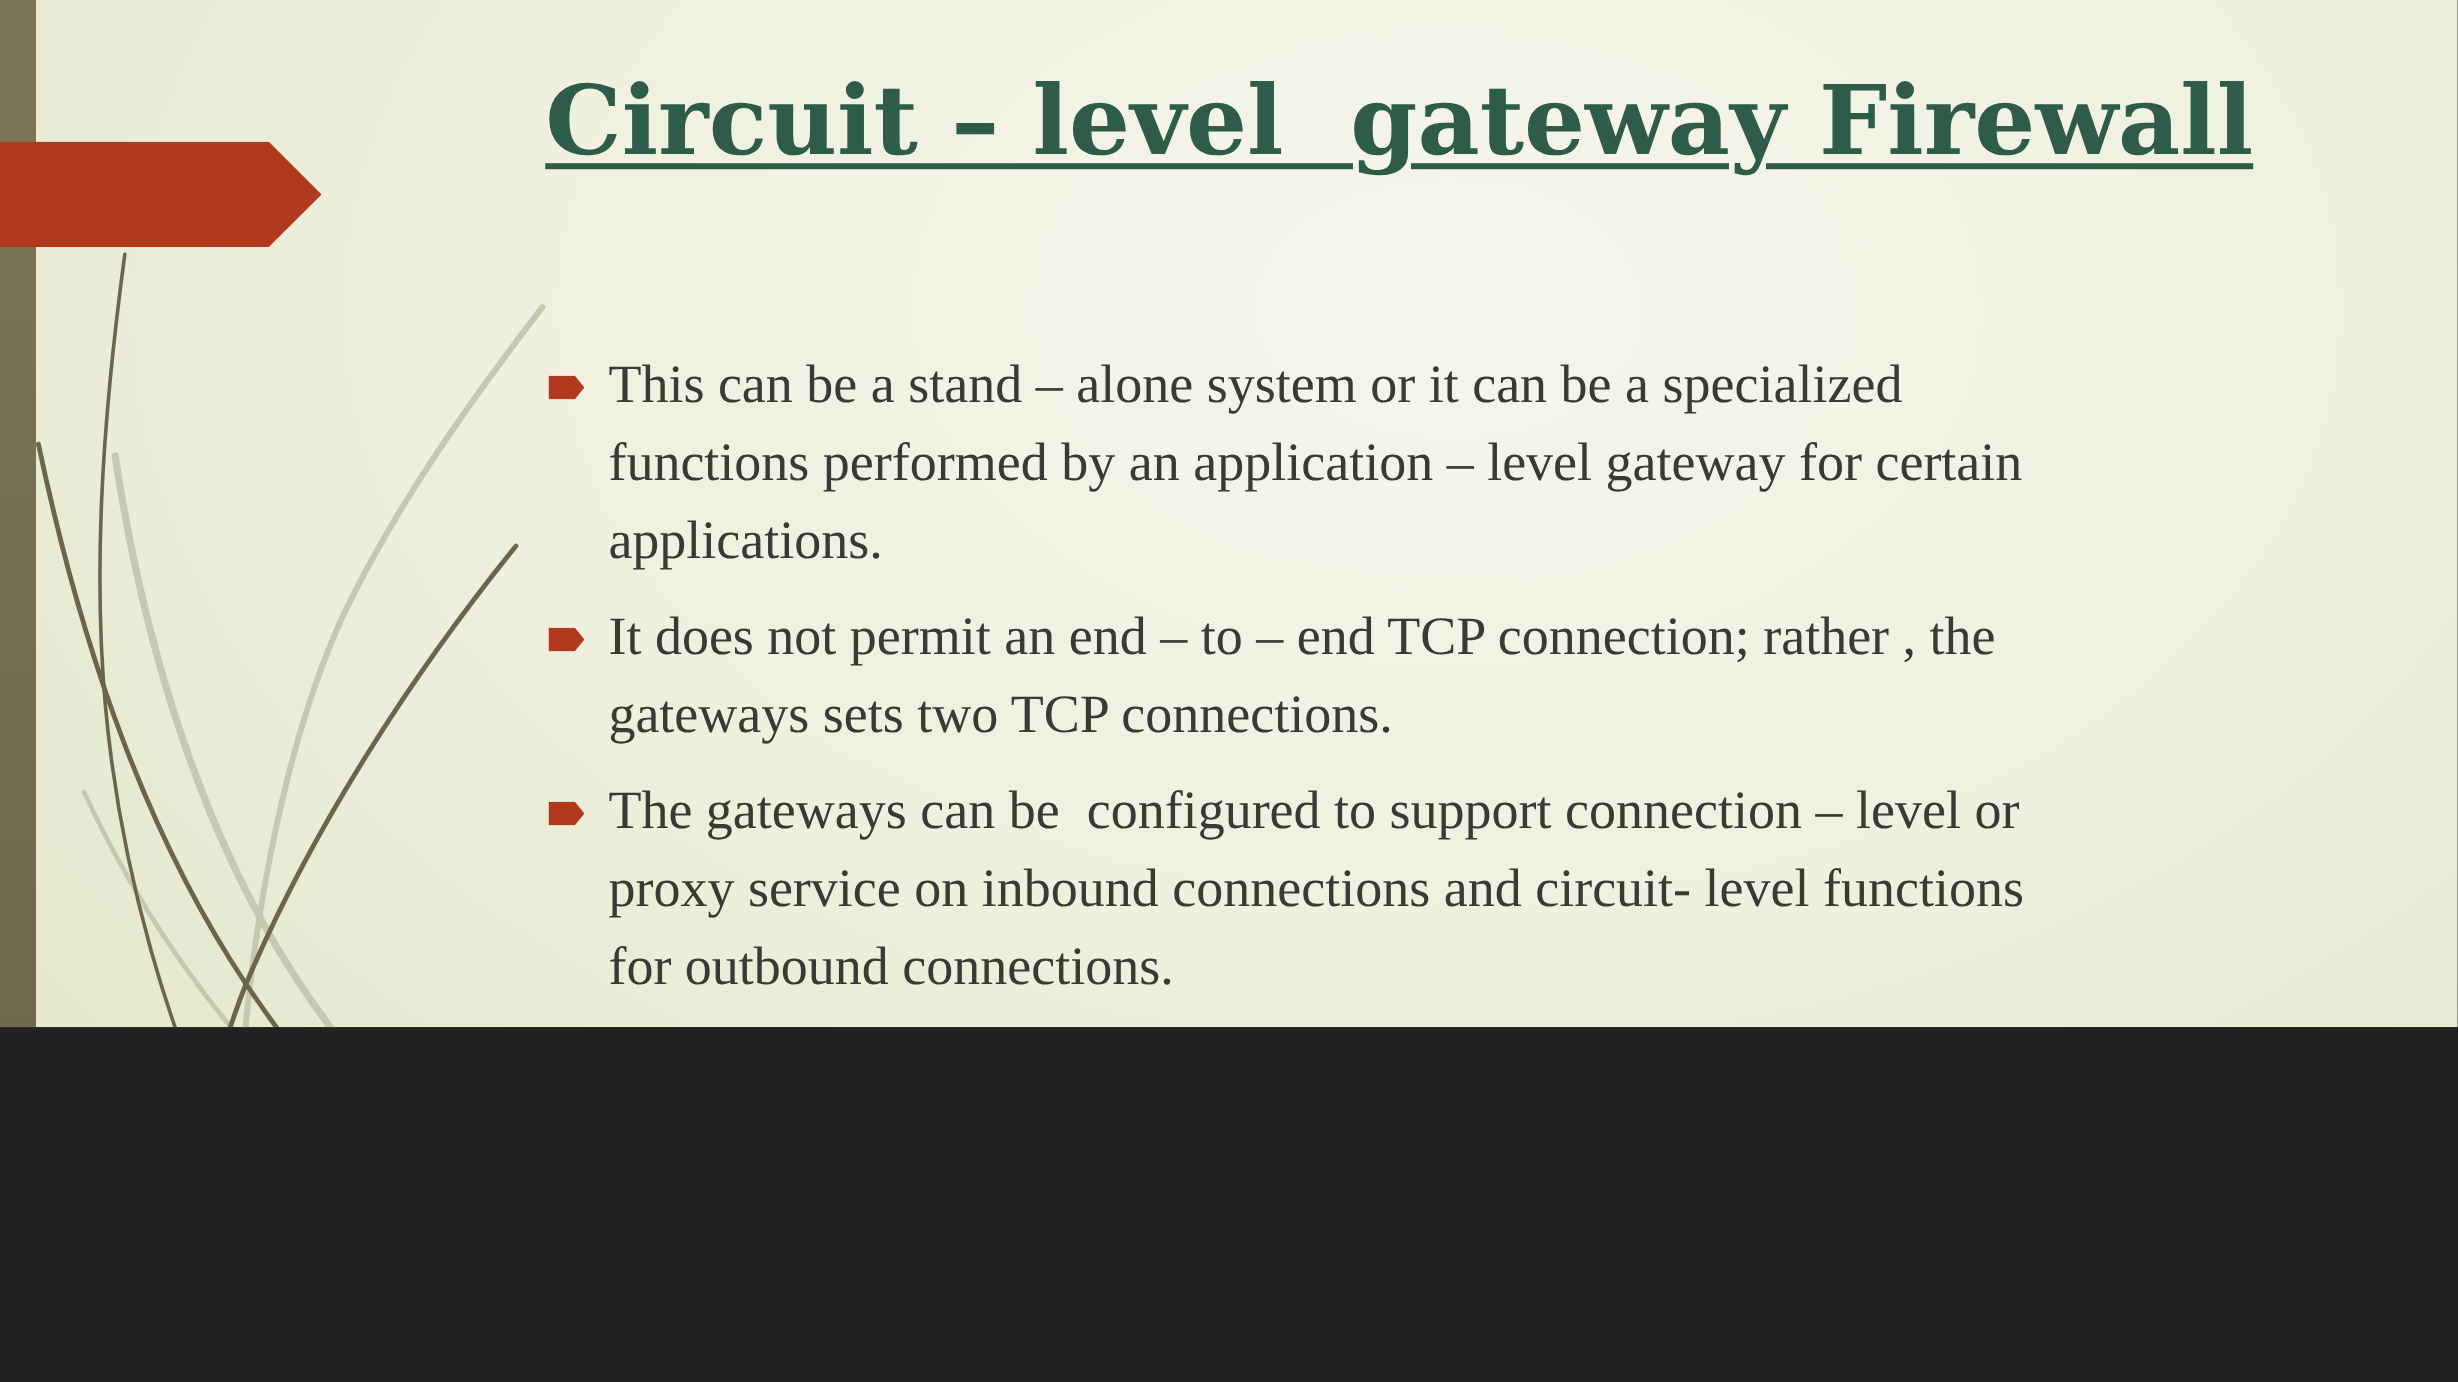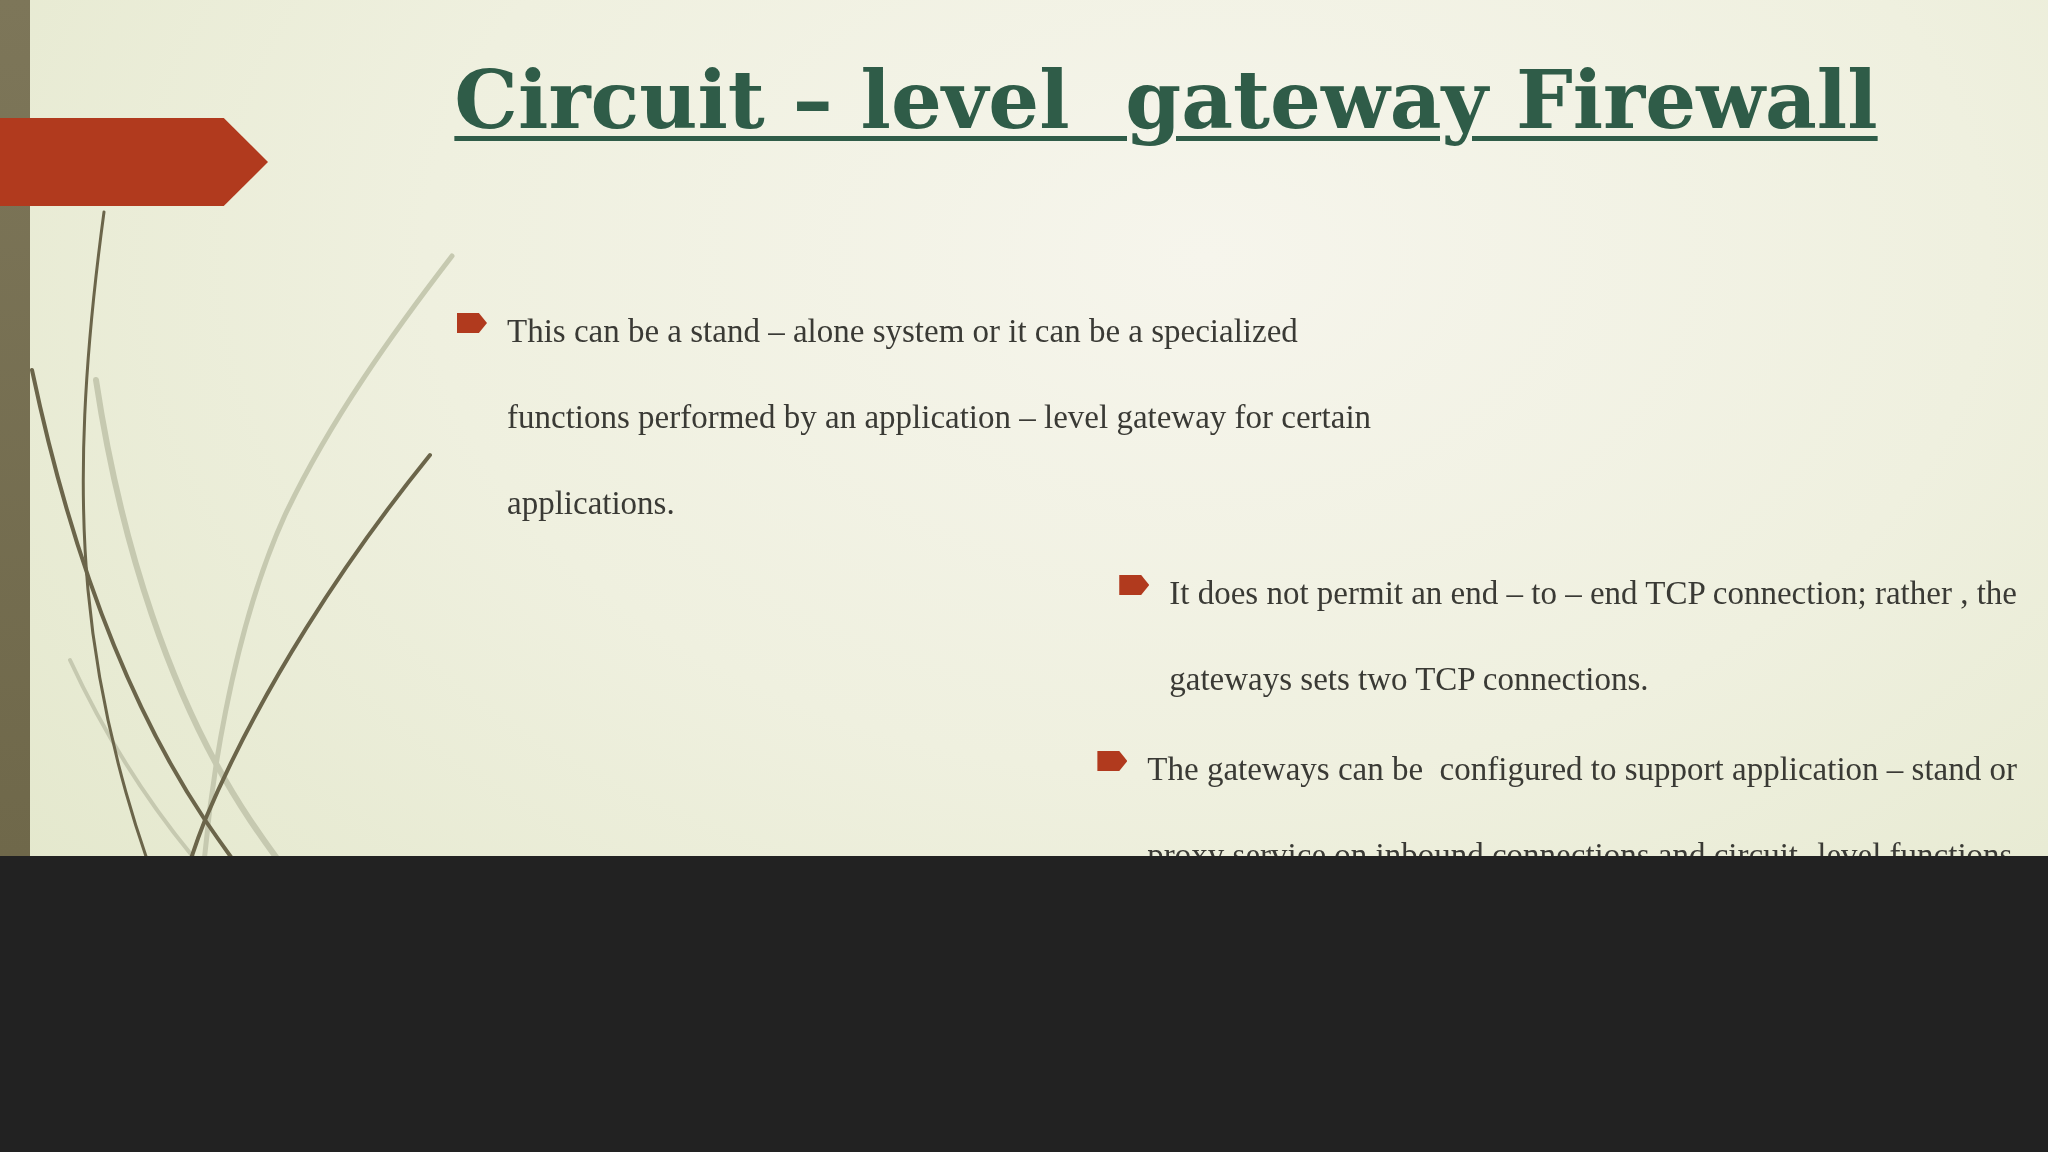--- a/index.html
+++ b/index.html
@@ -82,35 +82,34 @@
     margin: 0;
     padding: 0;
     list-style: none;
     z-index: 4;
   }
   .bullets li {
     display: flex;
     align-items: flex-start;
   }
   .bullets li + li {
-    margin-top: 4px;
-    justify-content: flex-end;
+    margin-top: 15px;
   }
   .marker {
     flex: 0 0 30px;
     width: 30px;
     height: 20px;
     margin-top: 25px;
     margin-right: 20px;
     background: var(--accent-red, #b13a1e);
     clip-path: polygon(0 0, 73% 0, 100% 50%, 73% 100%, 0 100%);
   }
   .btext {
-    font-size: 33px;
-    line-height: 86px;
+    font-size: 45px;
+    line-height: 65px;
     color: var(--body-text-color, #3a3a35);
     white-space: pre-wrap;
   }
 </style>
 </head>
 <body>
 
 <div class="slide">
 
   <svg class="swooshes" viewBox="0 0 2048 1152" fill="none">
@@ -135,19 +134,19 @@
 functions performed by an application – level gateway for certain
 applications.</span>
     </li>
     <li>
       <span class="marker"></span>
       <span class="btext">It does not permit an end – to – end TCP connection; rather , the
 gateways sets two TCP connections.</span>
     </li>
     <li>
       <span class="marker"></span>
-      <span class="btext">The gateways can be  configured to support application – stand or
+      <span class="btext">The gateways can be  configured to support connection – level or
 proxy service on inbound connections and circuit- level functions
 for outbound connections.</span>
     </li>
   </ul>
 
 </div>
 
 </body></html>

